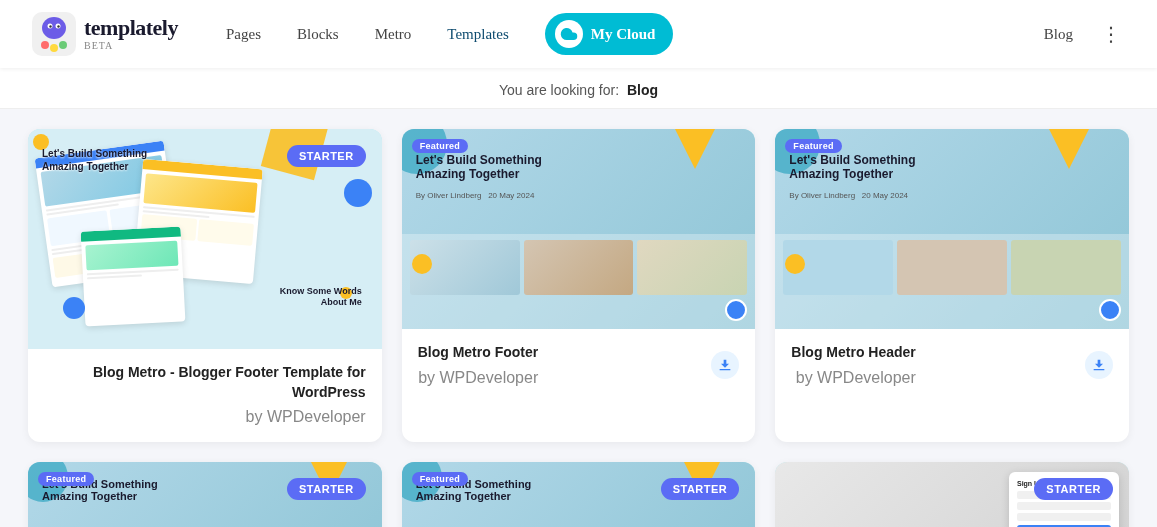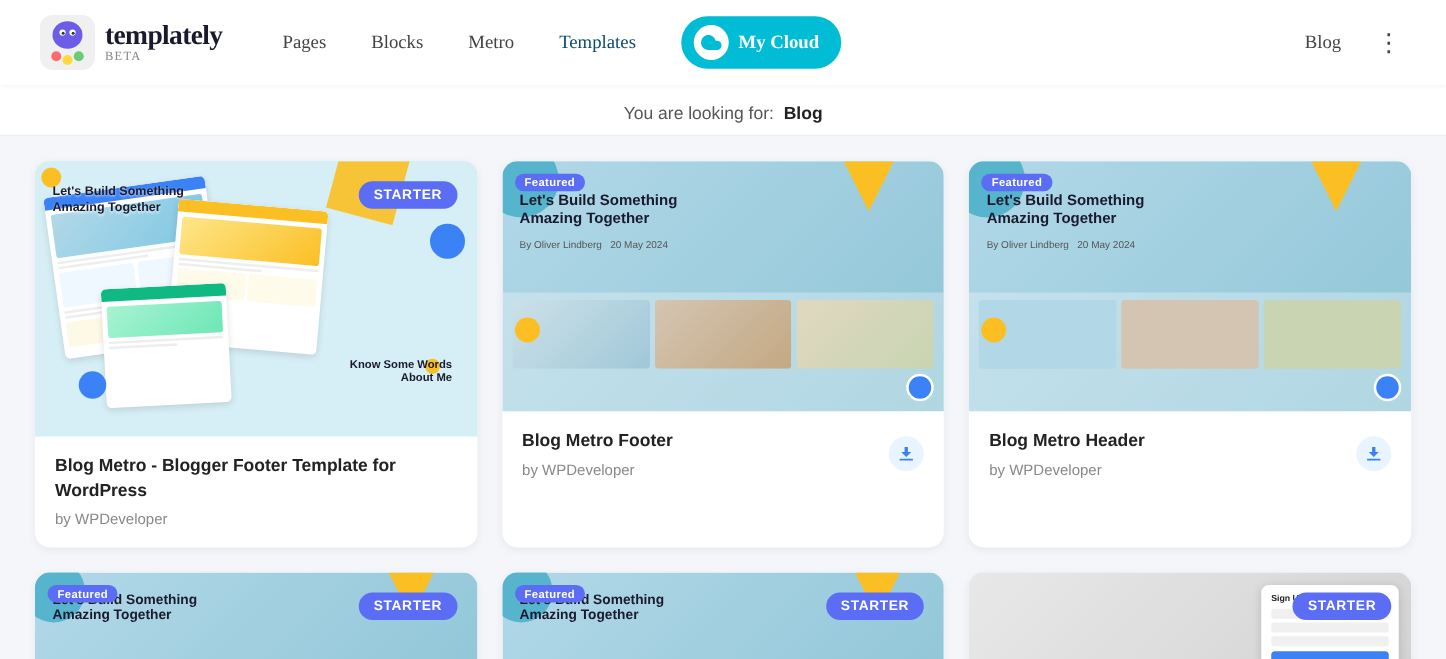--- a/index.html
+++ b/index.html
@@ -194,30 +194,31 @@
 
     
     .yellow-box {
       position: absolute;
       background: #fbbf24;
     }
 
     
     .card-body {
       padding: 14px 16px 16px;
+      text-align: right;
     }
     .card-title {
       font-size: 14px;
       font-weight: 600;
       color: #222;
       margin-bottom: 6px;
       line-height: 1.4;
     }
     .card-author {
-      font-size: 12px;
+      font-size: 16px;
       color: #888;
     }
     .card-footer {
       display: flex;
       align-items: center;
       justify-content: space-between;
     }
     .download-icon {
       width: 28px;
       height: 28px;

